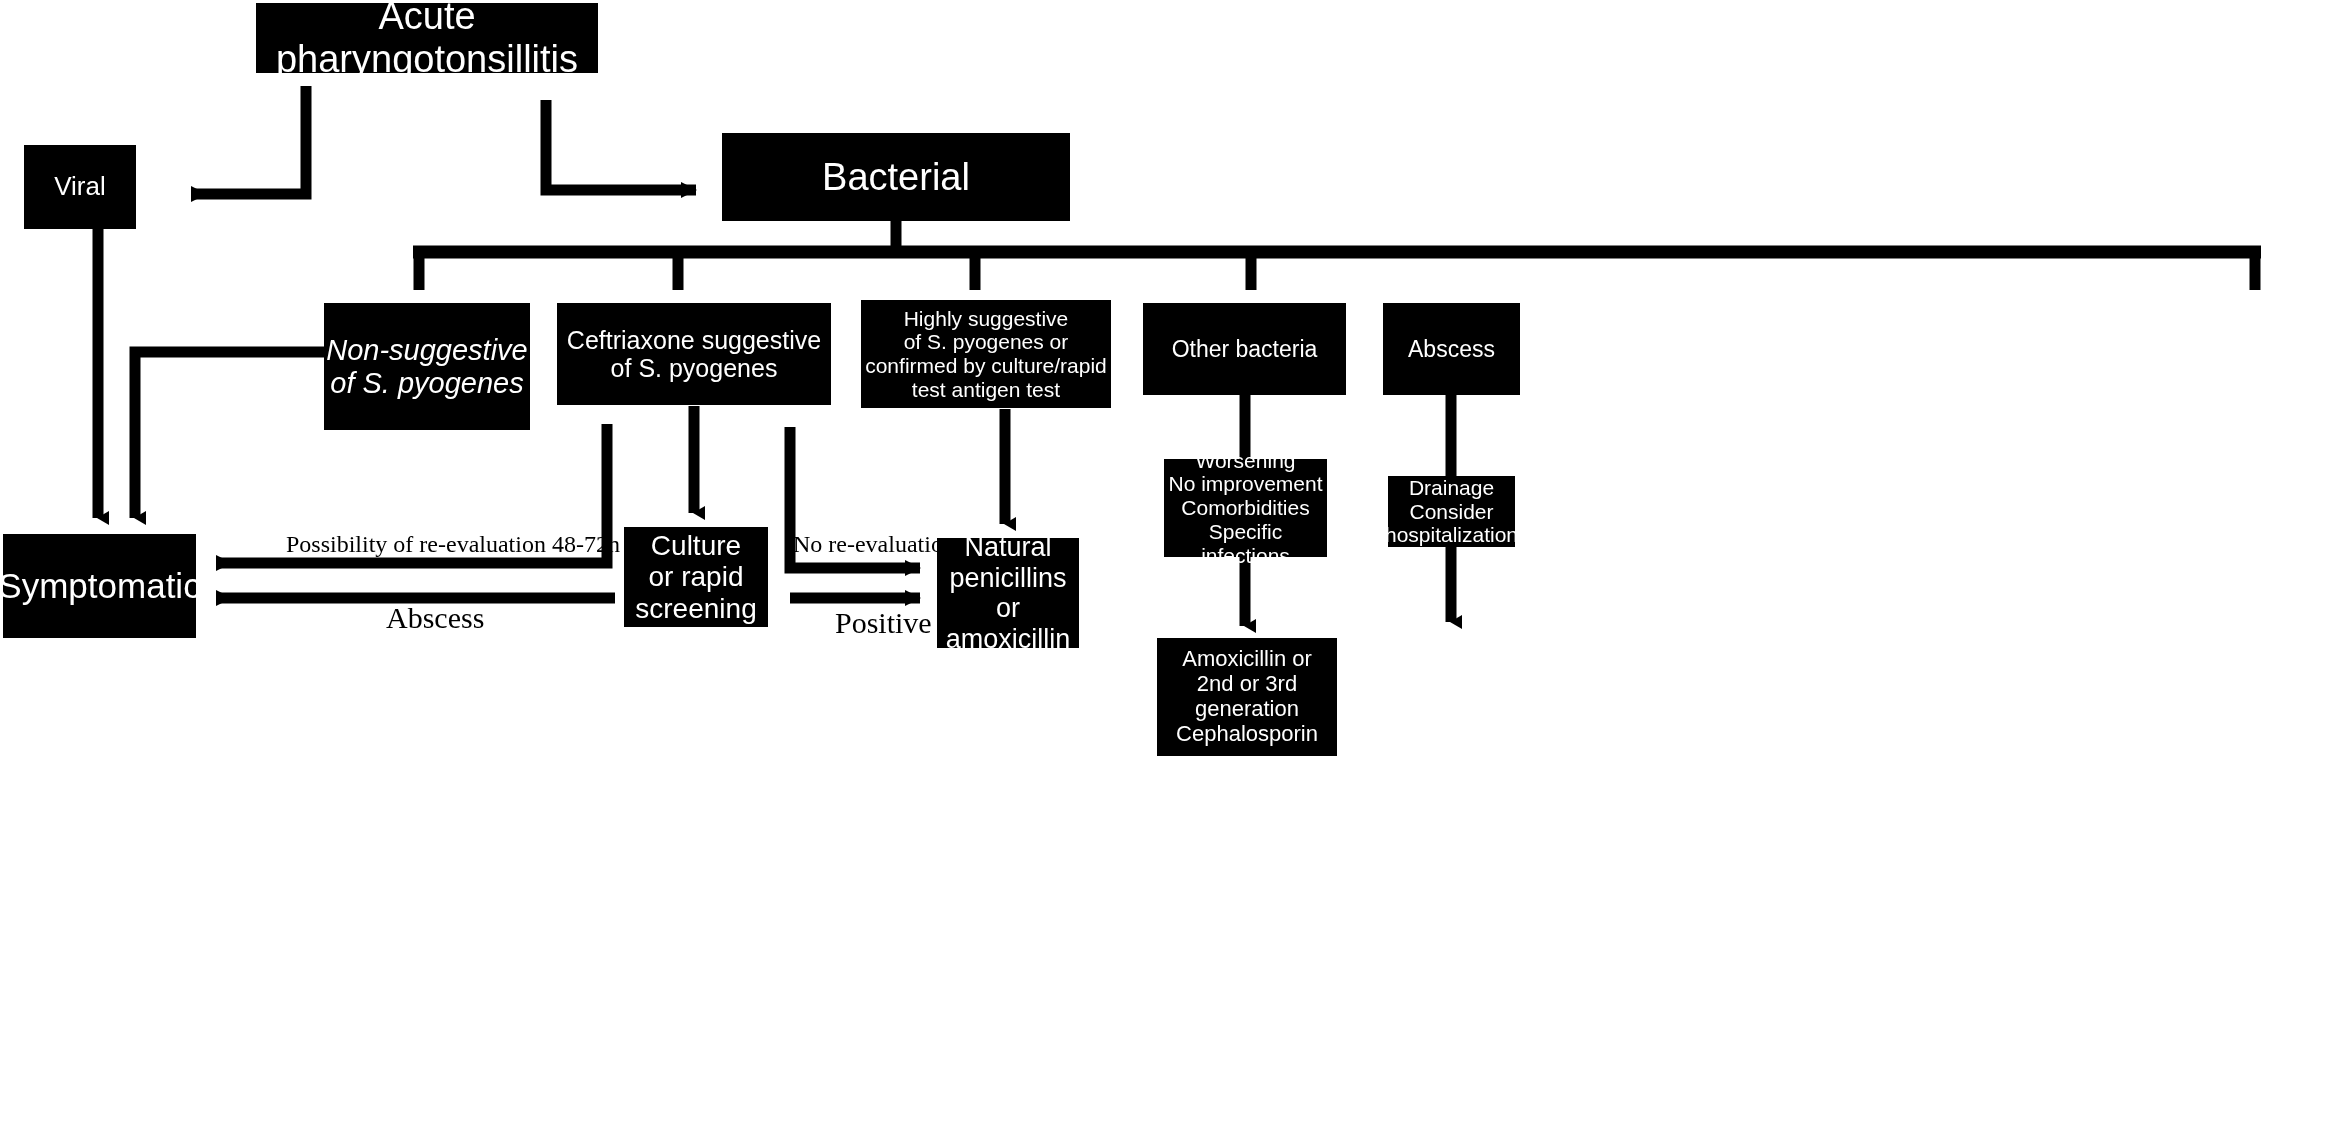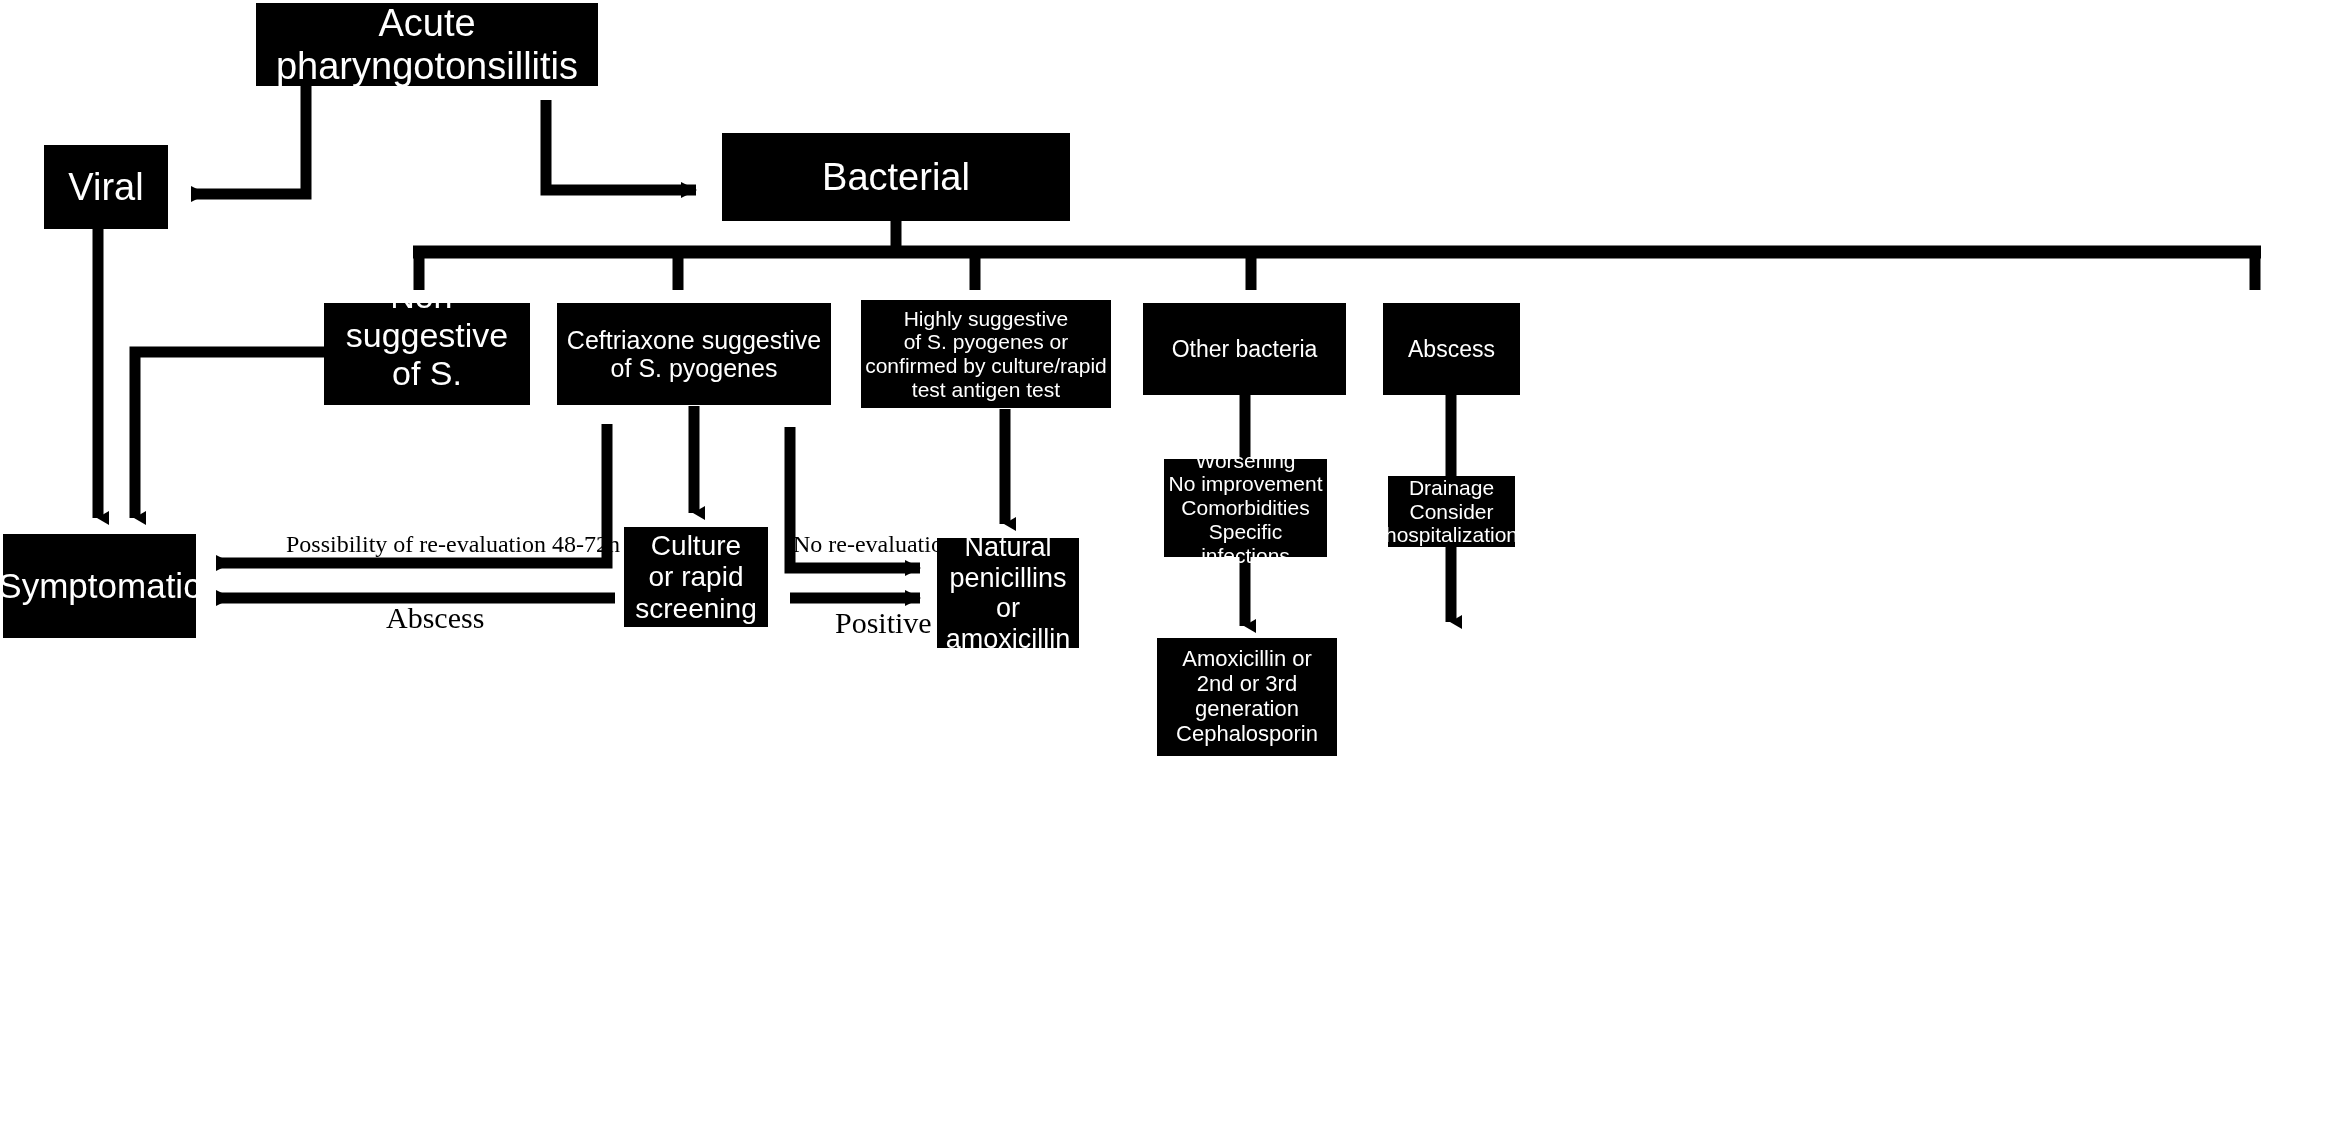--- a/index.html
+++ b/index.html
@@ -95,27 +95,27 @@
 
       <path d="M1245,557 L1245,626" stroke-width="11" marker-end="url(#ah-down)"></path>
 
       <path d="M1451,395 L1451,476" stroke-width="11"></path>
 
       <path d="M1451,547 L1451,622" stroke-width="11" marker-end="url(#ah-down)"></path>
 
     </g>
   </svg>
 
-  <div class="node-box" style="left:256px;top:3px;width:342px;height:83px;font-size:38px;">Acute pharyngotonsillitis</div>
+  <div class="node-box" style="left:256px;top:3px;width:342px;height:70px;font-size:38px;">Acute pharyngotonsillitis</div>
 
-  <div class="node-box" style="left:44px;top:145px;width:124px;height:84px;font-size:38px;">Viral</div>
+  <div class="node-box" style="left:24px;top:145px;width:112px;height:84px;font-size:26px;">Viral</div>
 
   <div class="node-box" style="left:722px;top:133px;width:348px;height:88px;font-size:38px;">Bacterial</div>
 
-  <div class="node-box" style="left:324px;top:303px;width:206px;height:102px;font-size:34px;">Non-suggestive
+  <div class="node-box" style="left:324px;top:303px;width:206px;height:127px;font-size:29px;font-style:italic;">Non-suggestive
 of S. pyogenes</div>
 
   <div class="node-box" style="left:557px;top:303px;width:274px;height:102px;font-size:25px;">Ceftriaxone suggestive
 of S. pyogenes</div>
 
   <div class="node-box" style="left:861px;top:300px;width:250px;height:108px;font-size:21px;">Highly suggestive
 of S. pyogenes or
 confirmed by culture/rapid
 test antigen test</div>
 

